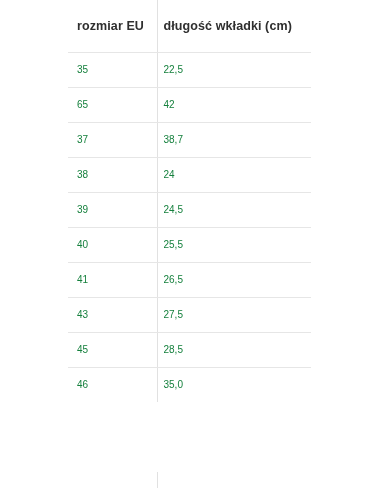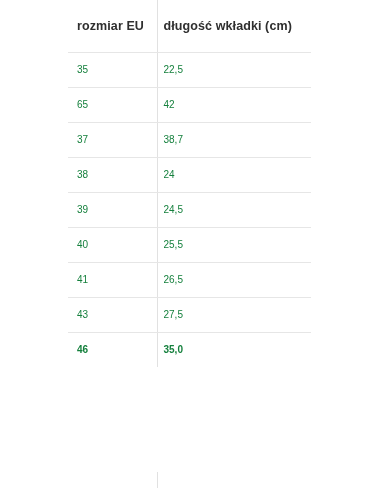--- a/index.html
+++ b/index.html
@@ -62,21 +62,20 @@
     letter-spacing: 0.1px;
   }
 
   table.size-table tbody td {
     color: #15803d;
     font-size: 10px;
   }
 
   table.size-table tbody tr:last-child td {
     border-bottom: none;
-    font-weight: bold;
   }
 
   
   .divider-tail {
     position: absolute;
     left: 89px;
     top: 472px;
     width: 1px;
     height: 16px;
     background: #e1e1e1;
@@ -124,19 +123,23 @@
         </tr>
         <tr>
           <td class="col-1">41</td>
           <td class="col-2">26,5</td>
         </tr>
         <tr>
           <td class="col-1">43</td>
           <td class="col-2">27,5</td>
         </tr>
         <tr>
+          <td class="col-1">45</td>
+          <td class="col-2">28,5</td>
+        </tr>
+        <tr>
           <td class="col-1">46</td>
           <td class="col-2">35,0</td>
         </tr>
       </tbody>
   </table>
   <div class="divider-tail"></div>
 </div>
 
 </body></html>

